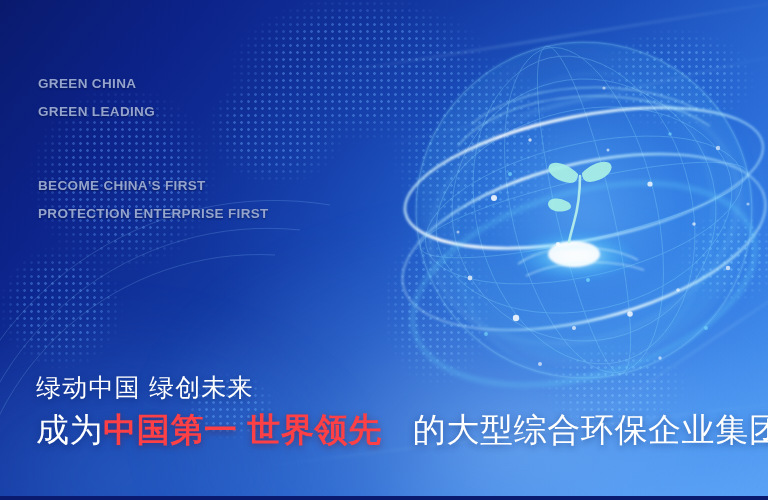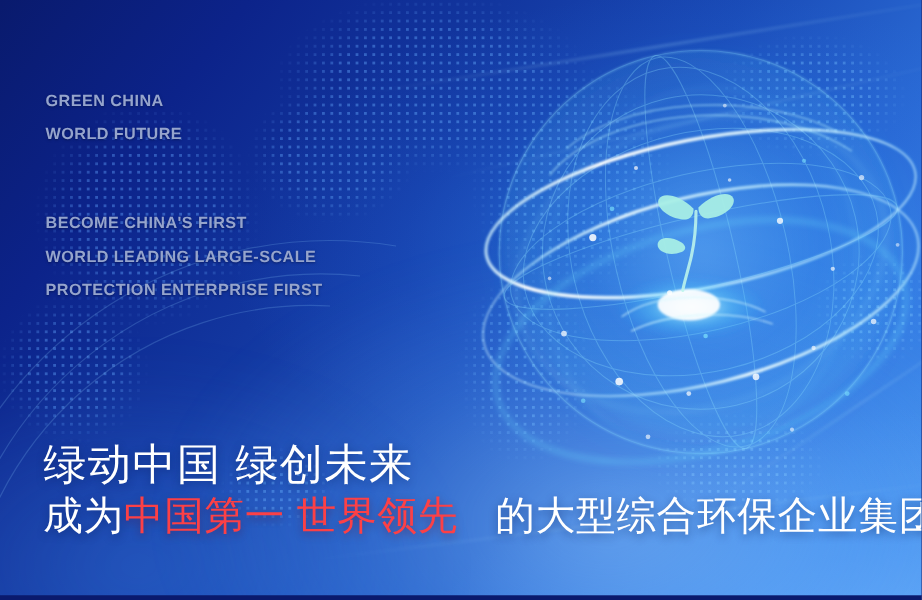--- a/index.html
+++ b/index.html
@@ -86,39 +86,39 @@
     line-height:28px;
     white-space:nowrap;
     text-shadow:0 1px 2px rgba(4,14,60,.55);
   }
   .zh{
     position:absolute; left:36px; top:366px;
     width:720px;
   }
   .zh-l1{
     color:#ffffff;
-    font-size:36px;
+    font-size:25px;
     font-weight:400;
     letter-spacing:1.2px;
     line-height:42px;
     white-space:nowrap;
     text-shadow:0 2px 7px rgba(8,30,90,.48);
   }
   .zh-l2{
     font-size:33px;
     line-height:44px;
     letter-spacing:.6px;
     white-space:nowrap;
     color:#ffffff;
     font-weight:400;
     text-shadow:0 2px 7px rgba(8,30,90,.48);
   }
   .zh-l2 .hl{
     color:#fc4046;
-    font-weight:400;
+    font-weight:700;
     text-shadow:0 2px 7px rgba(90,8,20,.40);
   }
   .zh-l2 .w-bold{ font-weight:400;margin-left:31px; }
 </style>
 </head>
 <body>
 
 <div id="banner">
 
   <div class="dots m1"></div>
@@ -266,26 +266,25 @@
         <circle cx="190" cy="252" r="1.9" opacity=".68"></circle>
         <circle cx="272" cy="106" r="1.8" opacity=".55"></circle>
         <circle cx="88" cy="306" r="1.9" opacity=".58"></circle>
         <circle cx="308" cy="300" r="2.0" opacity=".55"></circle>
       </g>
     </svg>
   </div>
 
   <div class="en-top">
     <div class="en-line">GREEN CHINA</div>
-    <div class="en-line">WORLD FUTURE</div>
+    <div class="en-line">GREEN LEADING</div>
   </div>
 
   <div class="en-mid">
     <div class="en-line">BECOME CHINA'S FIRST</div>
-    <div class="en-line">WORLD LEADING LARGE-SCALE</div>
     <div class="en-line">PROTECTION ENTERPRISE FIRST</div>
   </div>
 
   <div class="zh">
     <div class="zh-l1">绿动中国 绿创未来</div>
     <div class="zh-l2"><span>成为</span><span class="hl">中国第一 世界领先</span><span class="w-bold">的大型综合环保企业集团</span></div>
   </div>
 
 </div>
 

